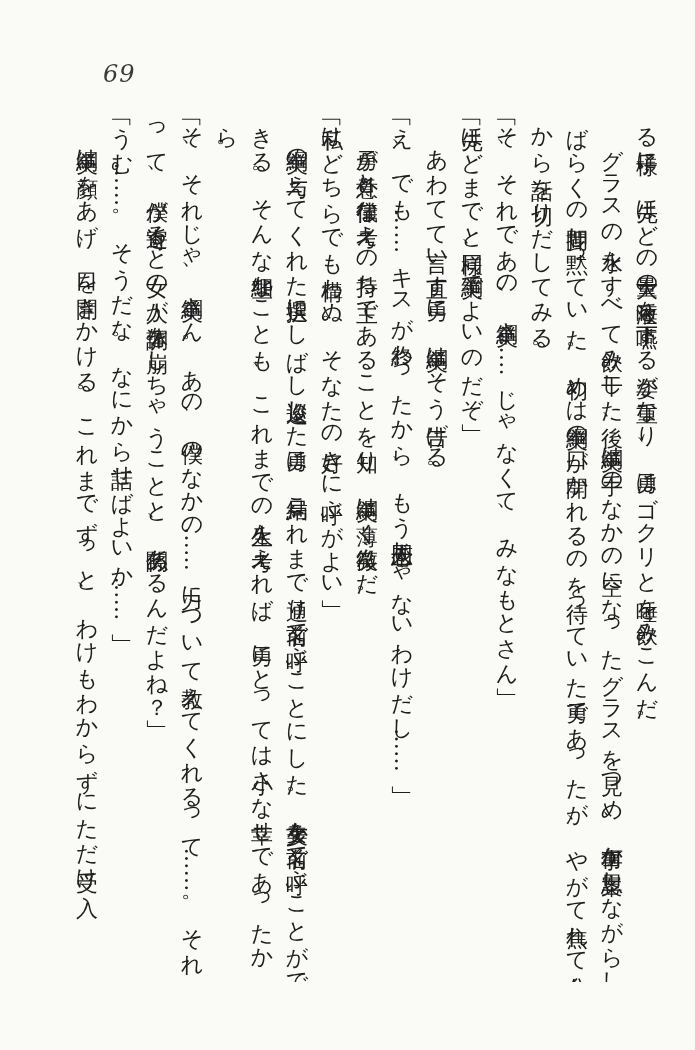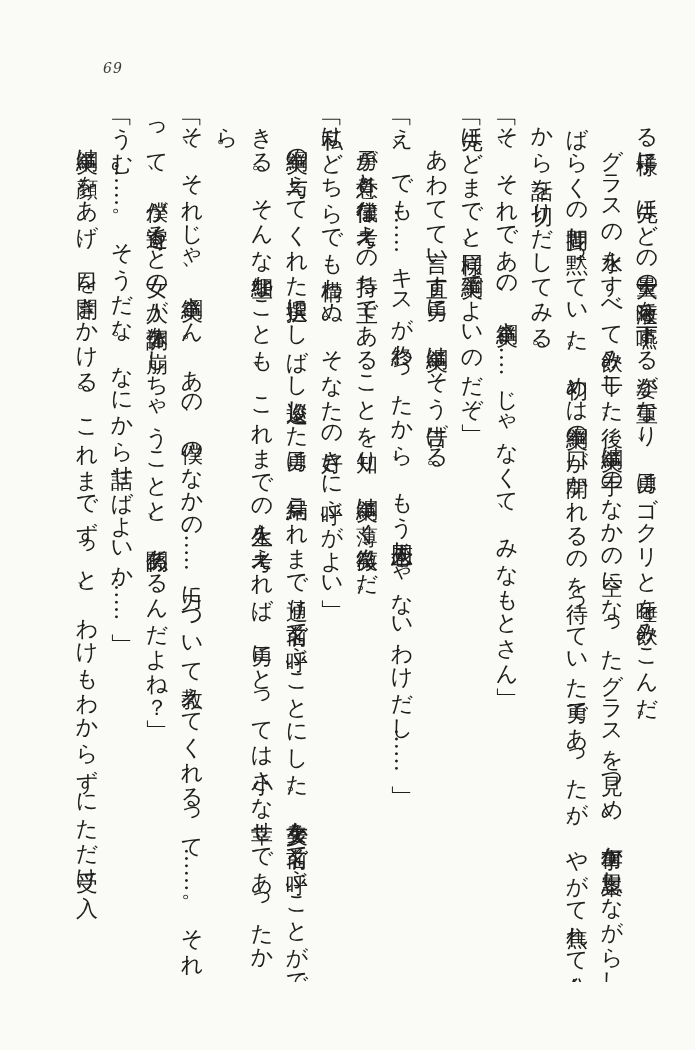--- a/index.html
+++ b/index.html
@@ -15,21 +15,21 @@
     font-family: "DejaVu Serif", "Liberation Serif", serif;
   }
   .page {
     position: absolute;
     inset: 0;
   }
   .page-number {
     position: absolute;
     top: 60px;
     left: 103px;
-    font-size: 14px;
+    font-size: 24px;
     font-style: italic;
     color: #3a3a3a;
     letter-spacing: 1px;
   }
   .text-block {
     position: absolute;
     top: 112px;
     right: 30px;
     width: 600px;
     height: 870px;

